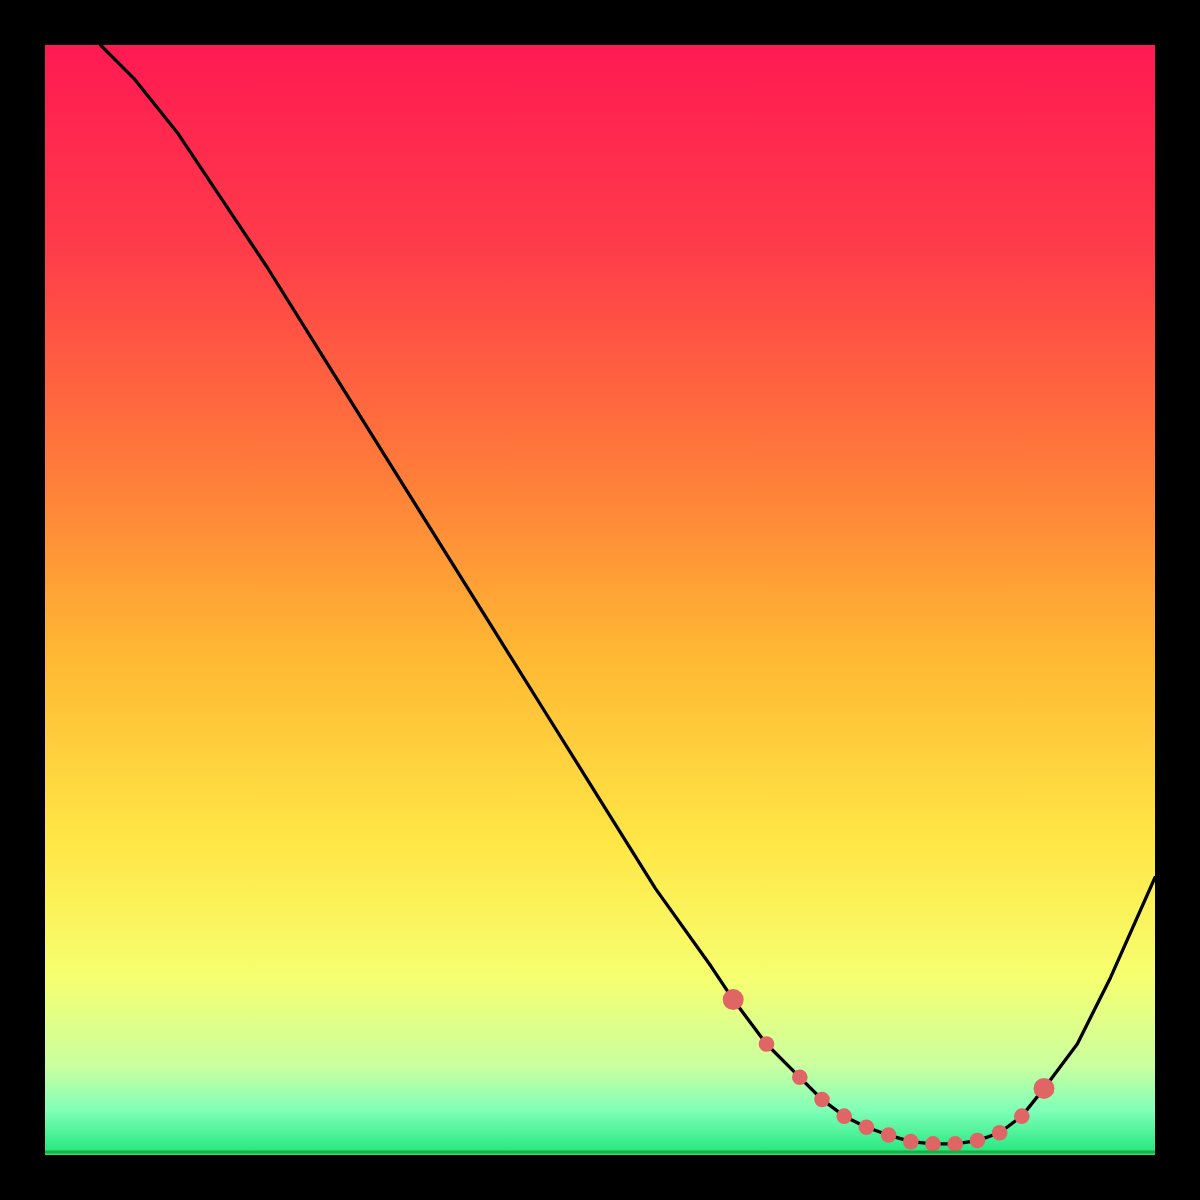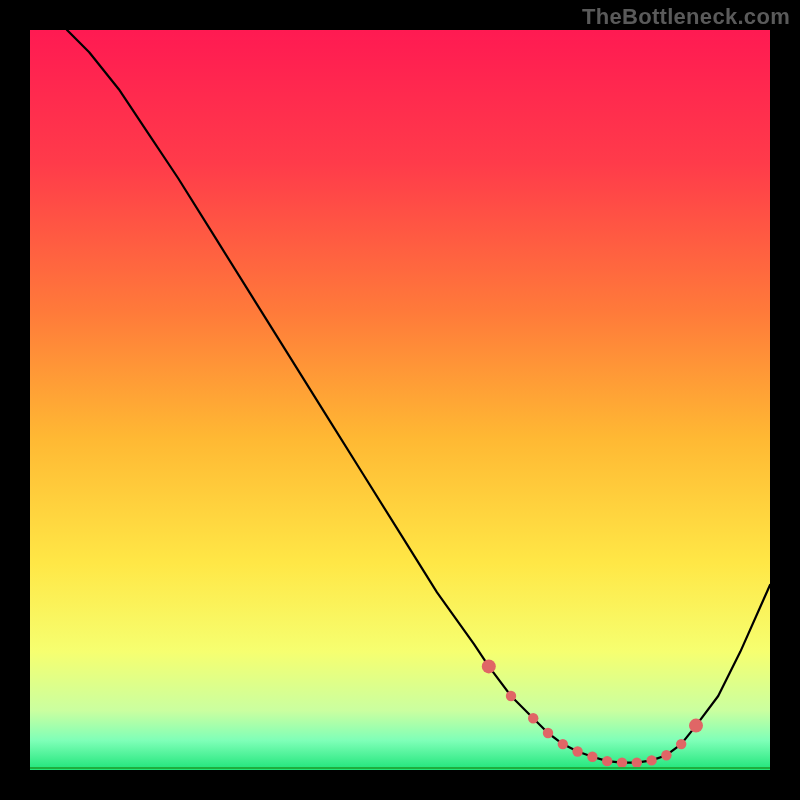--- a/index.html
+++ b/index.html
@@ -52,21 +52,20 @@
   }
   .marker {
     fill: #e06666;
     stroke: none;
   }
 </style>
 </head>
 <body>
 <div class="frame">
 
-  <div class="watermark">TheBottleneck.com</div>
 
   <div class="plot-wrap">
     <svg class="plot" viewBox="0 0 740 740">
       <defs>
         <linearGradient id="bg-grad" x1="0" y1="0" x2="0" y2="1">
           <stop offset="0%" stop-color="#ff1a52"></stop>
           <stop offset="18%" stop-color="#ff3b4a"></stop>
           <stop offset="38%" stop-color="#ff7a3a"></stop>
           <stop offset="55%" stop-color="#ffb833"></stop>
           <stop offset="72%" stop-color="#ffe746"></stop>

